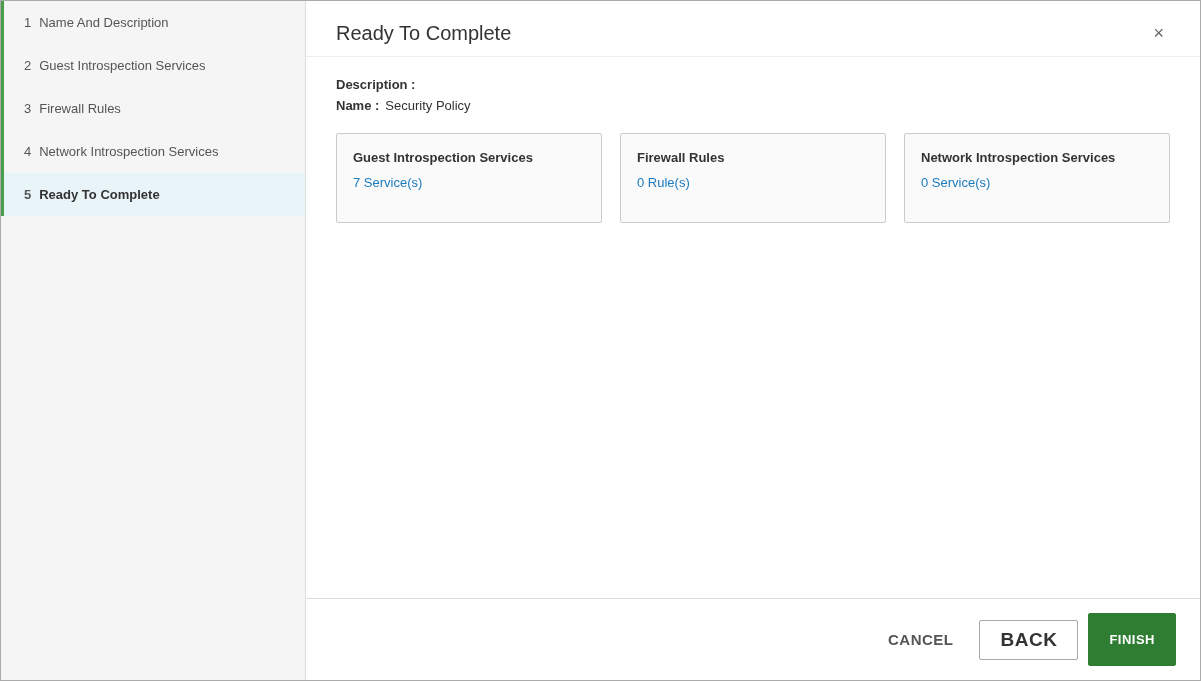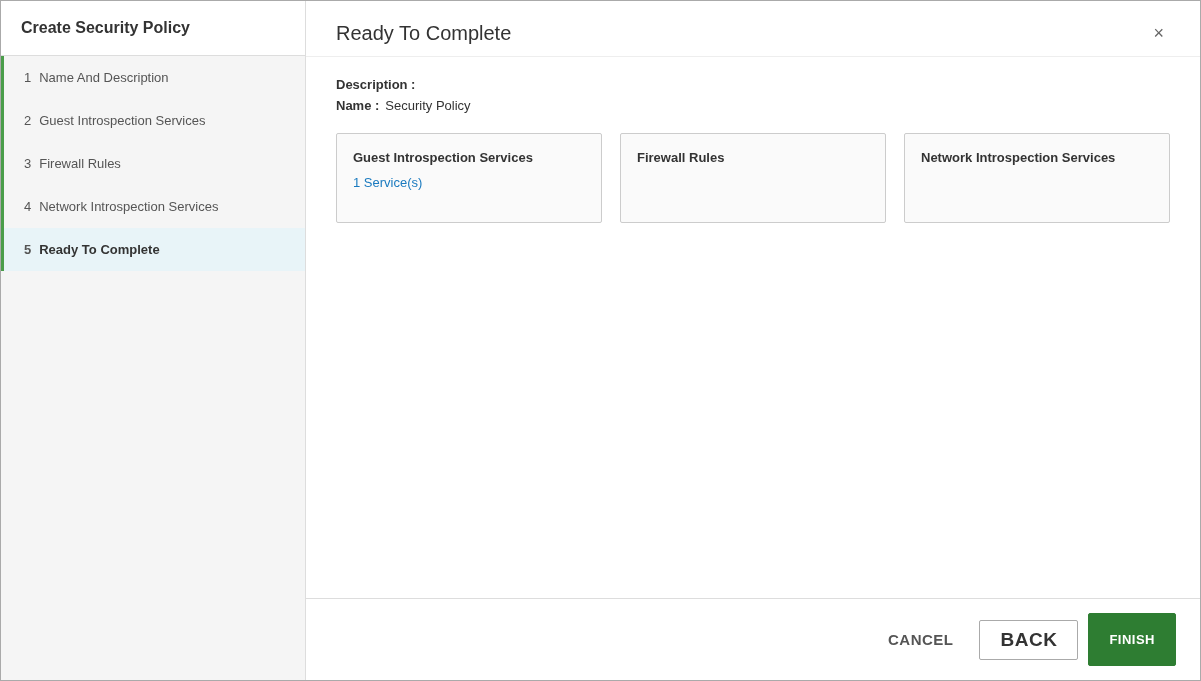--- a/index.html
+++ b/index.html
@@ -177,21 +177,20 @@
       letter-spacing: 0.5px;
     }
   </style>
 </head>
 <body>
 
 <div class="dialog">
   <div class="dialog-body">
 
     <div class="sidebar">
-      <div class="sidebar-title">Create Security Policy</div>
       <div class="sidebar-item completed">
         <span class="step-num">1</span>
         <span>Name And Description</span>
       </div>
       <div class="sidebar-item completed">
         <span class="step-num">2</span>
         <span>Guest Introspection Services</span>
       </div>
       <div class="sidebar-item completed">
         <span class="step-num">3</span>
@@ -217,27 +216,29 @@
           <span class="info-label">Description :</span>
           <span class="info-value"></span>
         </div>
         <div class="info-row">
           <span class="info-label">Name :</span>
           <span class="info-value">Security Policy</span>
         </div>
         <div class="cards-row">
           <div class="card">
             <div class="card-title">Guest Introspection Services</div>
-            <div class="card-value">1 Service(s)</div>
+            <div class="card-value">7 Service(s)</div>
           </div>
           <div class="card">
             <div class="card-title">Firewall Rules</div>
+            <div class="card-value">0 Rule(s)</div>
           </div>
           <div class="card">
             <div class="card-title">Network Introspection Services</div>
+            <div class="card-value">0 Service(s)</div>
           </div>
         </div>
       </div>
       <div class="footer">
         <button class="btn-cancel">CANCEL</button>
         <button class="btn-back">BACK</button>
         <button class="btn-finish">FINISH</button>
       </div>
     </div>
   </div>

